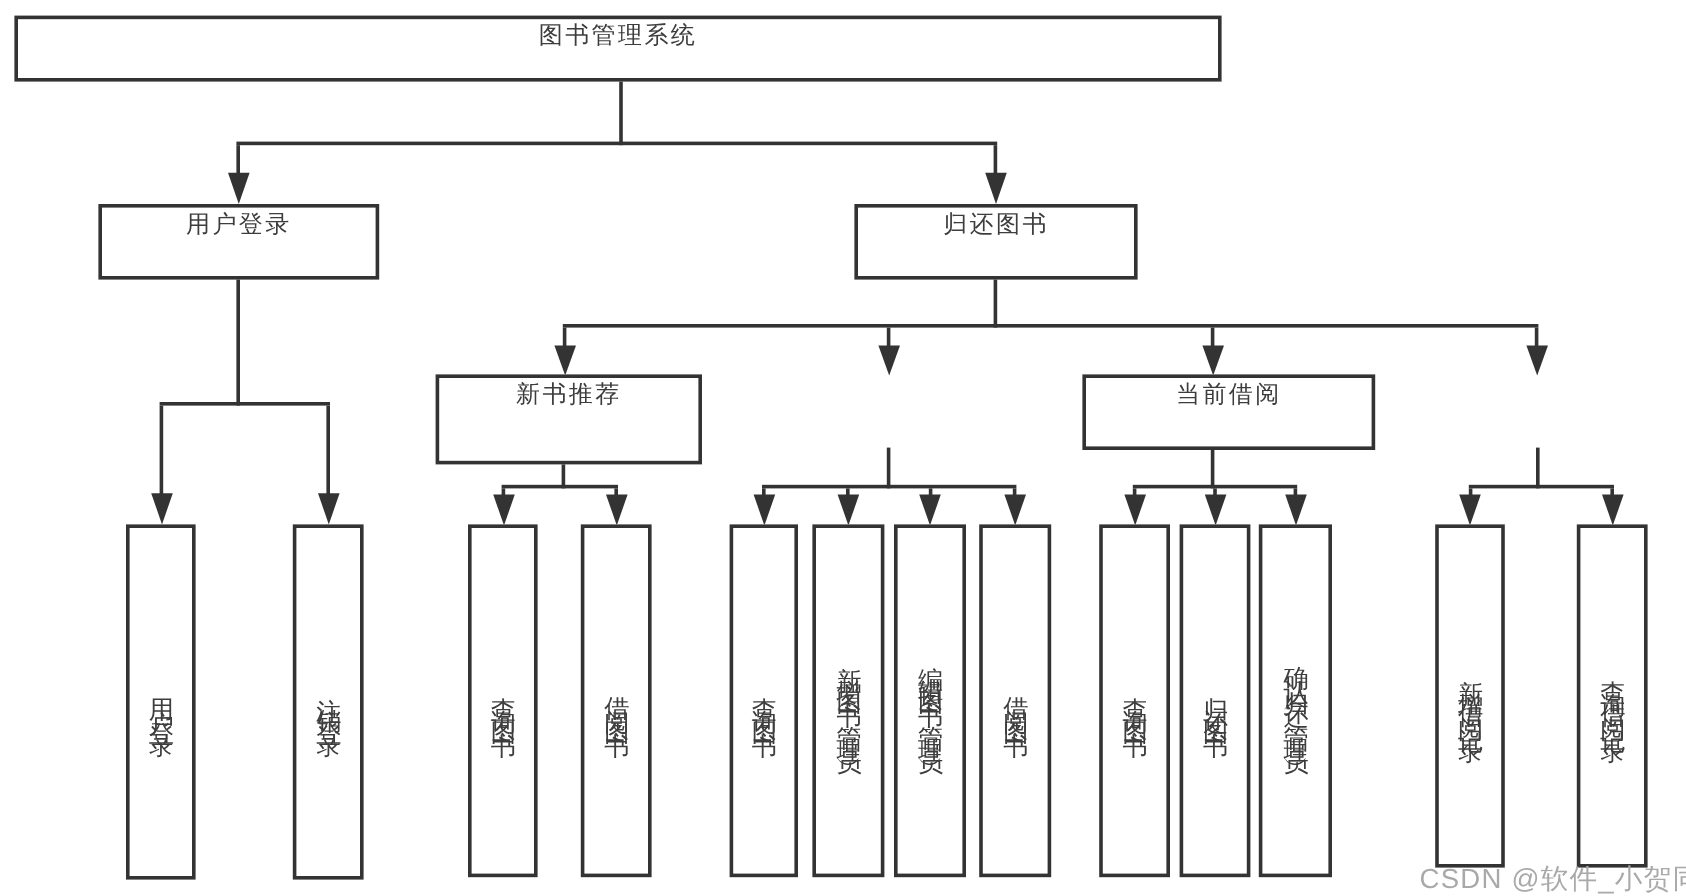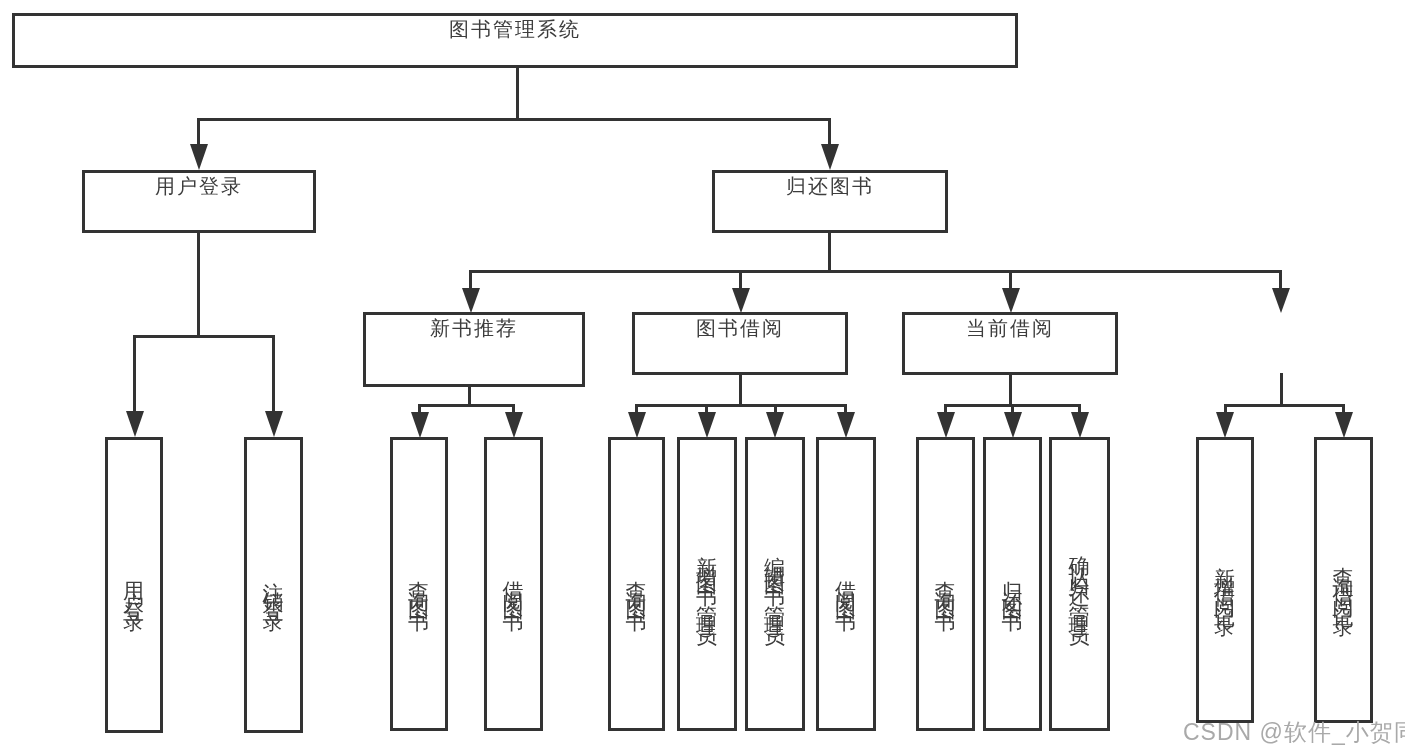--- a/index.html
+++ b/index.html
@@ -100,24 +100,21 @@
   <div class="shaft" style="left:739px;top:273px;height:16px"></div>
   <div class="ahead small" style="left:732px;top:288px"></div>
   <div class="shaft" style="left:1009px;top:273px;height:16px"></div>
   <div class="ahead small" style="left:1002px;top:288px"></div>
   <div class="shaft" style="left:1279px;top:273px;height:16px"></div>
   <div class="ahead small" style="left:1272px;top:288px"></div>
 
   <div class="box" style="left:363px;top:312px;width:222px;height:75px">
     <span>新书推荐</span>
   </div>
-  <div class="box" style="left:632px;top:312px;width:216px;height:63px">
-    <span>图书借阅</span>
-  </div>
-  <div class="box" style="left:902px;top:312px;width:216px;height:63px">
+  <div class="box" style="left:902px;top:312px;width:244px;height:63px">
     <span>当前借阅</span>
   </div>
 
   <div class="stem" style="left:468px;top:373px;height:34px"></div>
   <div class="hbar" style="left:418px;top:404px;width:97px"></div>
   <div class="shaft" style="left:418px;top:407px;height:6px"></div>
   <div class="ahead" style="left:411px;top:412px"></div>
   <div class="shaft" style="left:512px;top:407px;height:6px"></div>
   <div class="ahead" style="left:505px;top:412px"></div>
 

